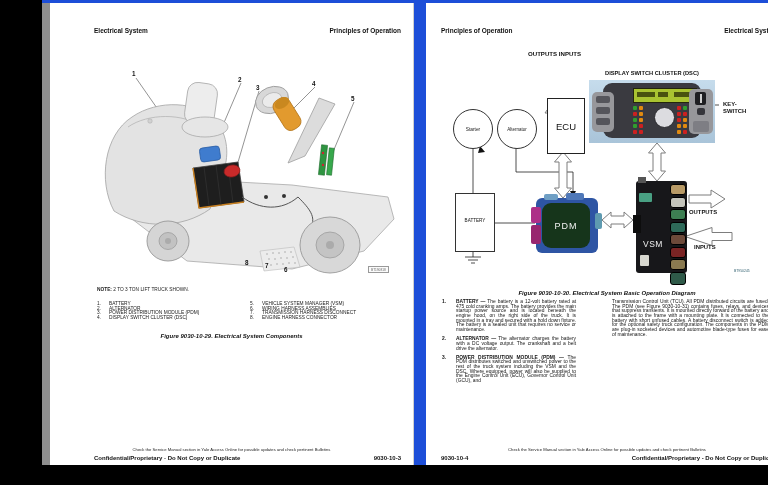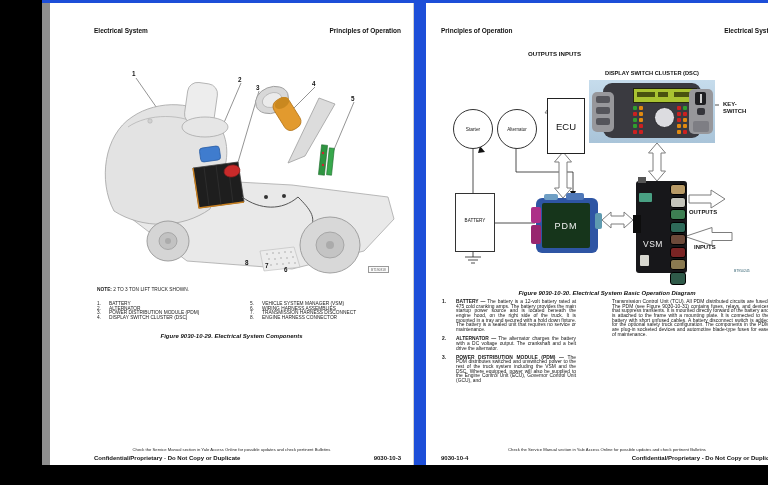--- a/index.html
+++ b/index.html
@@ -46,21 +46,21 @@
   #dsc .knob{position:absolute;left:51px;top:24px;width:19px;height:19px;border-radius:50%;background:#dcdce0;border:1px solid #2a2a2e;}
   #dsc .cluster{position:absolute;display:grid;grid-template-columns:4px 4px;gap:2px;}
   #dsc .ind{width:4px;height:4px;border-radius:1px;}
   .ig{background:#2f9e2f;} .ir{background:#cc2020;} .io{background:#e08a10;}
   #dsc .key{position:absolute;left:6px;top:3px;width:11px;height:13px;background:#1e1e22;border-radius:2px;}
   #dsc .key:after{content:"";position:absolute;left:4.5px;top:2px;width:2px;height:9px;background:#cfcfcf;}
   #dsc .kbtn{position:absolute;left:8px;top:19px;width:8px;height:7px;background:#35353b;border-radius:2px;}
   #dsc .kpanel{position:absolute;left:4px;bottom:2px;width:16px;height:11px;background:#7e7e84;border-radius:2px;}
   
   #pdm{position:absolute;left:100px;top:153px;width:62px;height:55px;background:#2e55a4;border-radius:6px;}
-  #pdm .green{position:absolute;left:6px;top:5px;right:8px;bottom:5px;background:#16351b;border-radius:2px;
+  #pdm .green{position:absolute;left:6px;top:5px;right:8px;bottom:5px;background:#16351b;border-radius:9px;
               display:flex;align-items:center;justify-content:center;color:#f2f2f2;font-size:9px;letter-spacing:1px;}
   #pdm .conA{position:absolute;left:-5px;top:9px;width:10px;height:16px;background:#ad2f88;border-radius:2px;}
   #pdm .conB{position:absolute;left:-5px;top:27px;width:10px;height:19px;background:#98266f;border-radius:2px;}
   #pdm .conR{position:absolute;right:-4px;top:15px;width:7px;height:16px;background:#5e9ab0;border-radius:2px;}
   #pdm .tabA{position:absolute;left:8px;top:-4px;width:14px;height:6px;background:#6f9fc4;border-radius:2px;}
   #pdm .tabB{position:absolute;left:30px;top:-5px;width:18px;height:7px;background:#4f78b8;border-radius:2px;}
   
   #vsm{position:absolute;left:200px;top:136px;width:51px;height:92px;background:#17171a;border-radius:3px;}
   #vsm .vlabel{position:absolute;left:7px;top:58px;color:#eee;font-size:8.5px;letter-spacing:0.5px;text-align:center;}
   #vsm .tcon{position:absolute;left:3px;top:12px;width:13px;height:9px;background:#49a083;border-radius:1px;}

